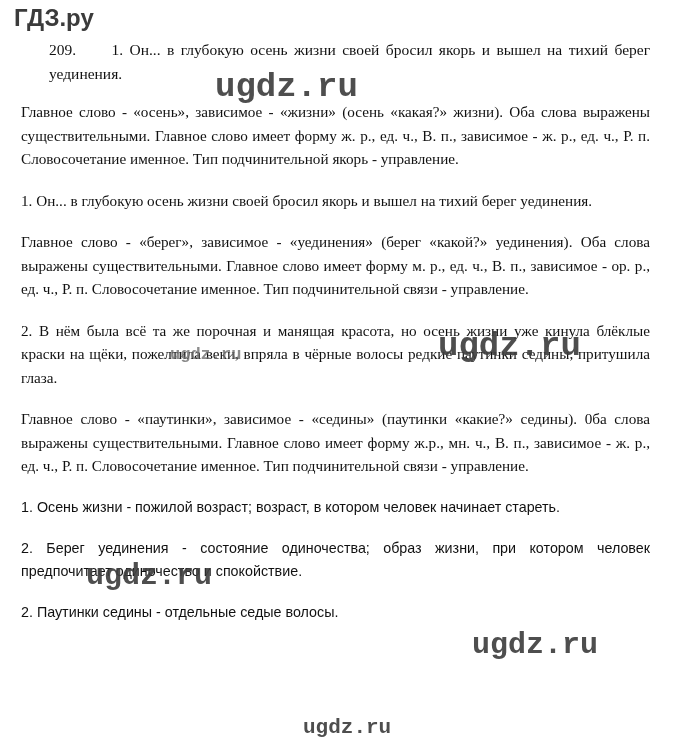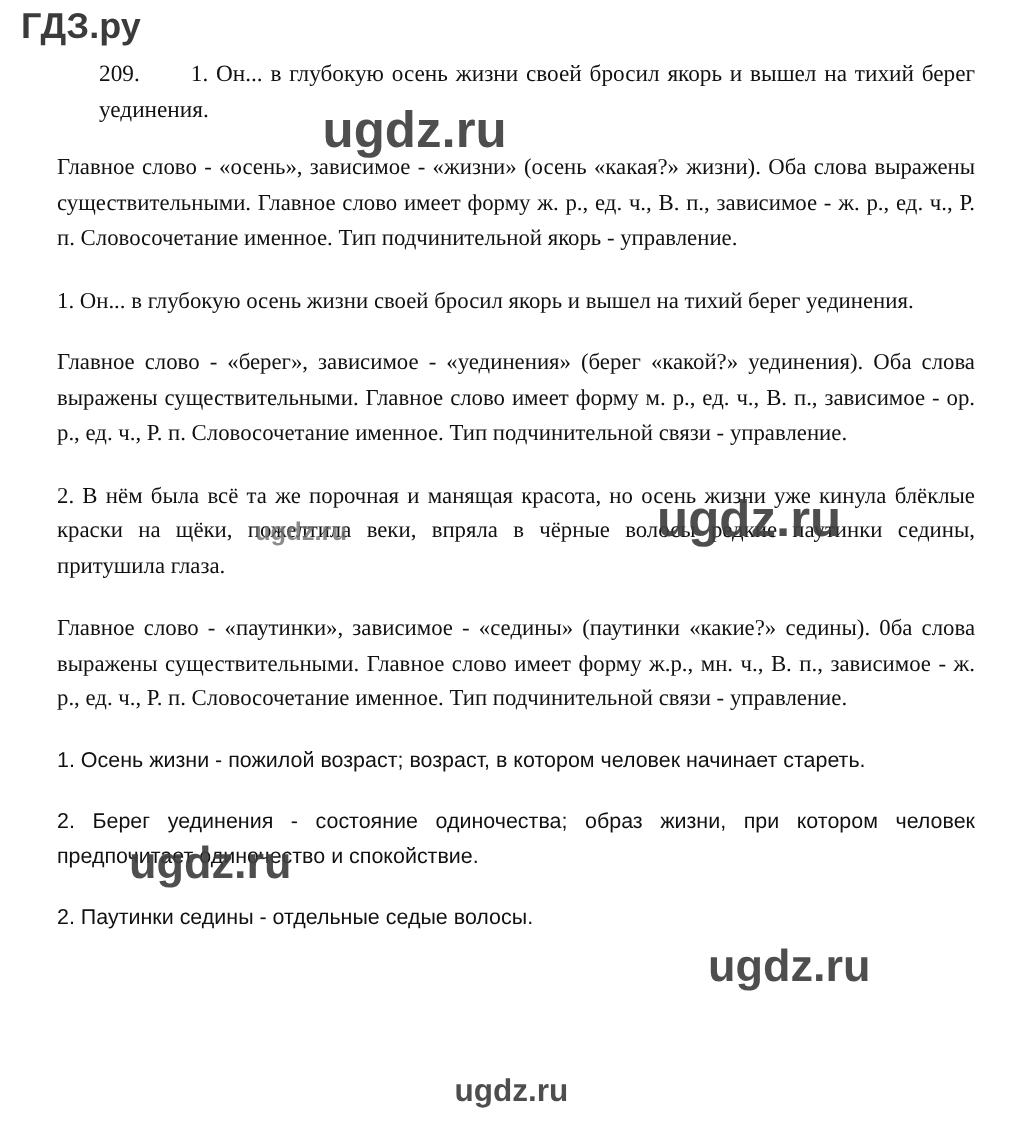--- a/index.html
+++ b/index.html
@@ -28,21 +28,21 @@
     font-size: 24px;
     font-weight: bold;
     color: #3b3b3b;
     letter-spacing: 0px;
   }
   .content {
     position: absolute;
     left: 0;
     top: 38px;
     width: 680px;
-    padding: 0 30px 0 38px;
+    padding: 0 30px 0 21px;
     box-sizing: border-box;
   }
   .task-head {
     font-size: 15.5px;
     line-height: 24px;
     text-align: justify;
     text-indent: 0;
     margin: 0 0 14px 0;
     padding-left: 28px;
   }
@@ -64,21 +64,21 @@
     font-size: 14.3px;
     line-height: 23px;
     text-align: justify;
     margin: 0 0 13px 0;
   }
   p.gap-top {
     margin-top: 18px;
   }
   .wm {
     position: absolute;
-    font-family: Liberation Sans, sans-serif;
+    font-family: Liberation Mono, monospace;
     font-weight: bold;
     color: #3f3f3f;
     opacity: 0.92;
     white-space: nowrap;
     pointer-events: none;
   }
   .wm.big {
     font-size: 34px;
   }
   .wm.mid {

